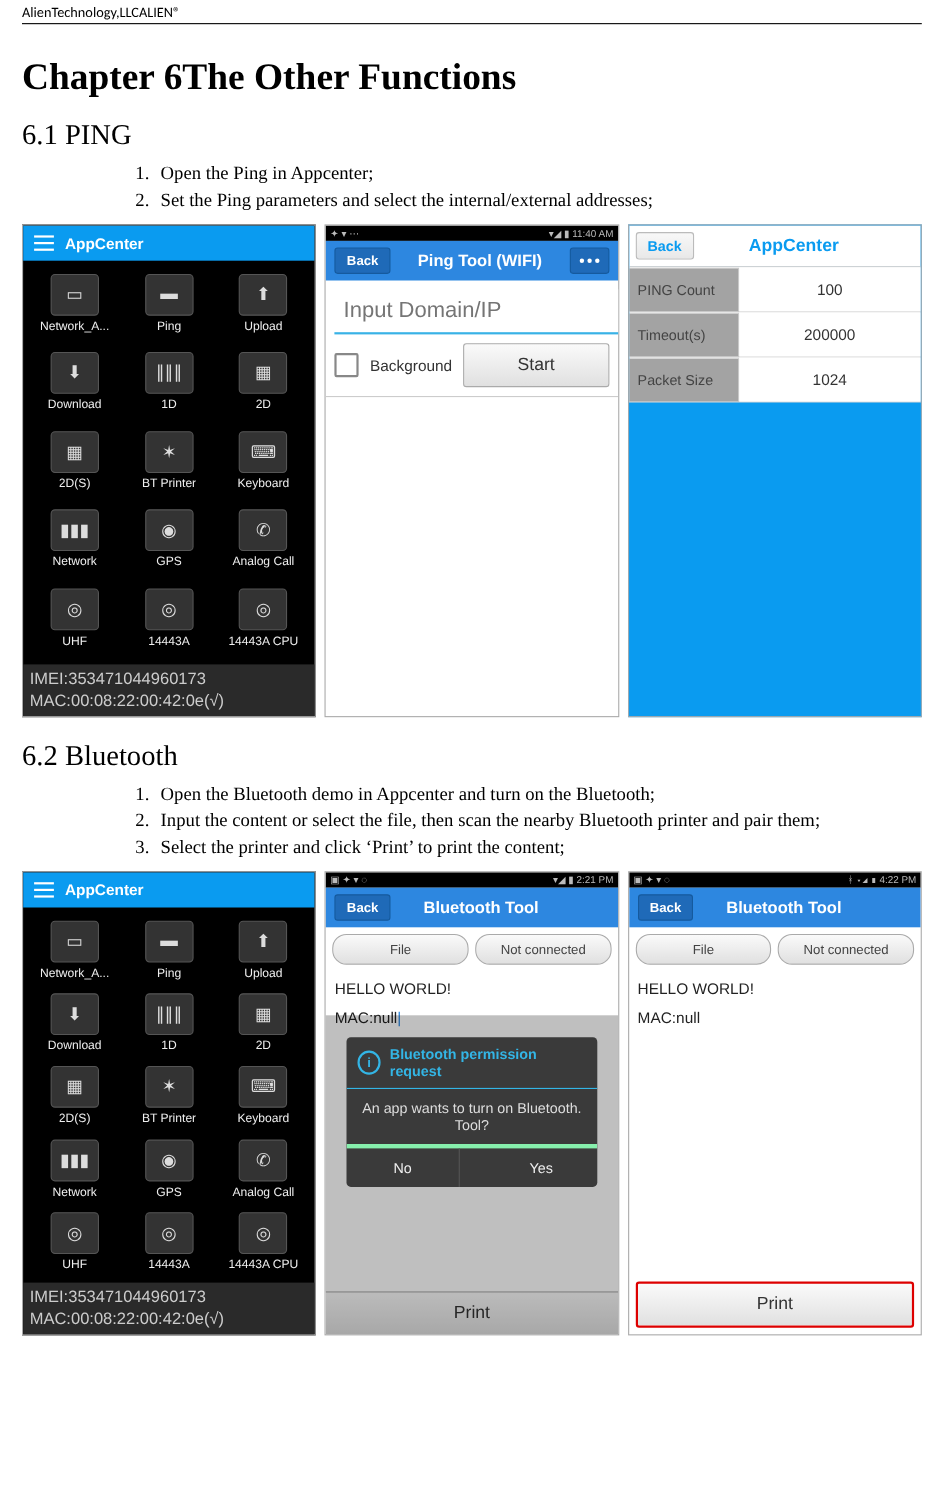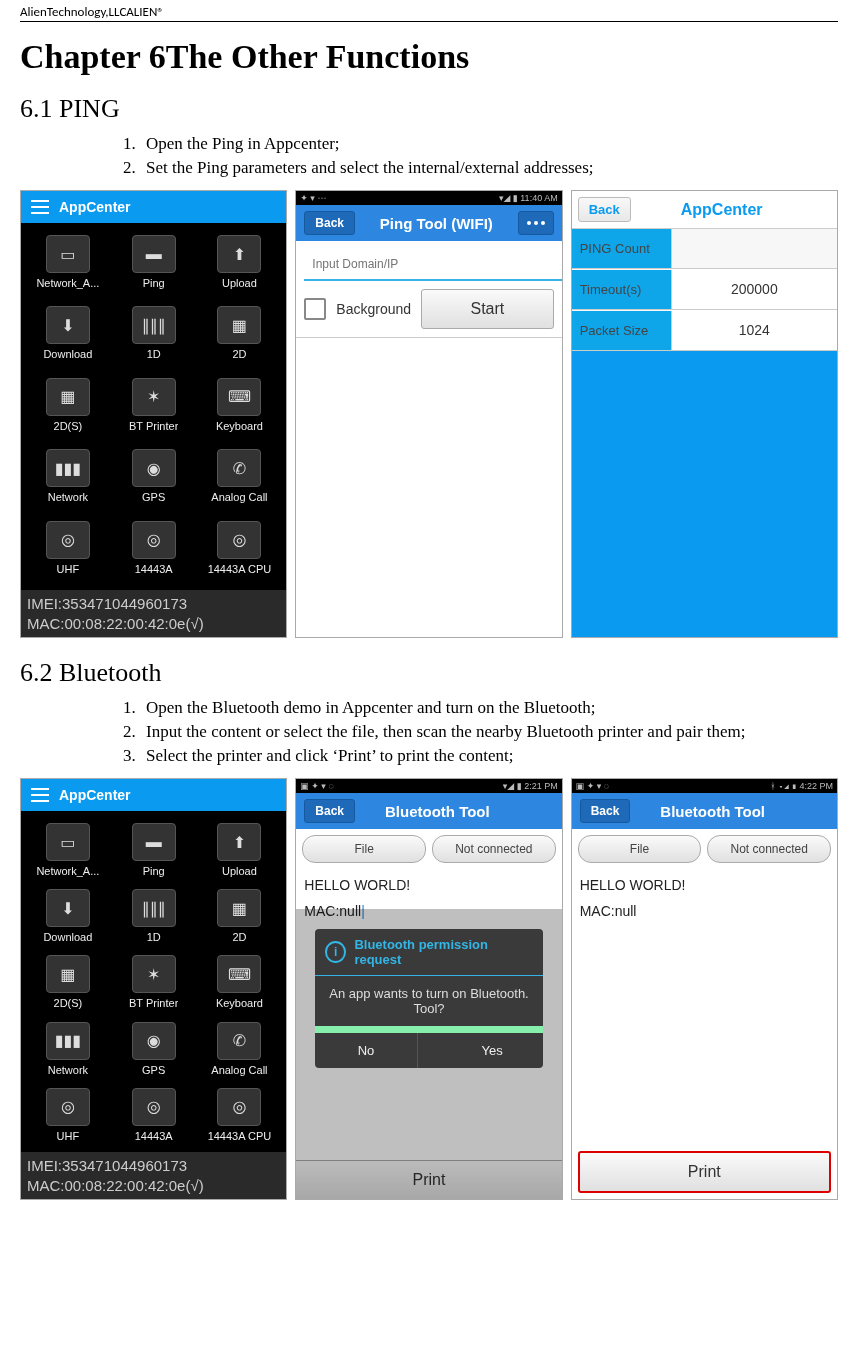--- a/index.html
+++ b/index.html
@@ -11,21 +11,21 @@
     width: 858px;
   }
   .page {
     padding: 0 20px 20px 20px;
   }
   .header-bar {
     font-family: Calibri, Arial, sans-serif;
     font-size: 13px;
     padding: 4px 0 2px 0;
     border-bottom: 1px solid #000;
-    margin-bottom: 16px;
+    margin-bottom: 30px;
   }
   h1.chapter-title {
     font-size: 34px;
     font-weight: bold;
     margin: 0 0 10px 0;
   }
   h2.section-title {
     font-size: 26px;
     font-weight: normal;
     margin: 18px 0 10px 0;
@@ -168,21 +168,21 @@
     display: flex;
     align-items: center;
     justify-content: center;
     gap: 3px;
   }
   .more-btn span { width:4px; height:4px; background:#fff; border-radius:50%; }
   .ping-input {
     width: calc(100% - 16px);
     margin: 8px;
     padding: 8px;
-    font-size: 12px;
+    font-size: 20px;
     color: #701a75;
     border: none;
     border-bottom: 2px solid #39b2e6;
     outline: none;
   }
   .ping-row {
     display: flex;
     align-items: center;
     padding: 0 8px 8px 8px;
     gap: 10px;
@@ -227,21 +227,21 @@
     display:grid;
     grid-template-columns: 100px 1fr;
     border-bottom:1px solid #ccc;
     align-items:center;
   }
   .ps-row:first-child { border-top:1px solid #ccc; }
   .ps-key {
     font-size:13px;
     color:#444;
     padding:12px 8px;
-    background:#0ea5e9;
+    background:#a3a3a3;
     border-right:1px solid #ccc;
   }
   .ps-val {
     font-size:14px;
     color:#333;
     text-align:center;
     padding:12px 8px;
     background:#fff;
   }
   .ps-fill { flex:1; background:#0a9bf0; }
@@ -298,21 +298,21 @@
     padding:8px 10px;
     color:#33b5e5;
     border-bottom:1px solid #33b5e5;
     font-weight:bold;
   }
   .info-icon {
     width:18px; height:18px; border:2px solid #33b5e5; border-radius:50%;
     display:flex; align-items:center; justify-content:center; font-size:12px; font-weight:bold;
   }
   .dialog-msg { padding:10px; color:#ddd; text-align:center; }
-  .dialog-btns { display:flex; border-top:7px solid #86efac;gap:23px; }
+  .dialog-btns { display:flex; border-top:4px solid #86efac;gap:23px; }
   .dialog-btns div { flex:1; text-align:center; padding:10px; color:#eee; }
   .dialog-btns div:first-child { border-right:1px solid #555; }
   
   .shots-row.row2 .shot { height: 420px; }
   .shots-row.row2 .appcenter { height: 420px; }
 </style>
 </head>
 <body>
 
 <div class="page">
@@ -427,20 +427,21 @@
     </div>
 
     <div class="shot pingsettings">
       <div class="ps-top">
         <span class="ps-back">Back</span>
         <span class="ps-title">AppCenter</span>
       </div>
       <div class="ps-table">
         <div class="ps-row">
           <div class="ps-key">PING Count</div>
+          <div class="ps-val">100</div>
         </div>
         <div class="ps-row">
           <div class="ps-key">Timeout(s)</div>
           <div class="ps-val">200000</div>
         </div>
         <div class="ps-row">
           <div class="ps-key">Packet Size</div>
           <div class="ps-val">1024</div>
         </div>
       </div>

